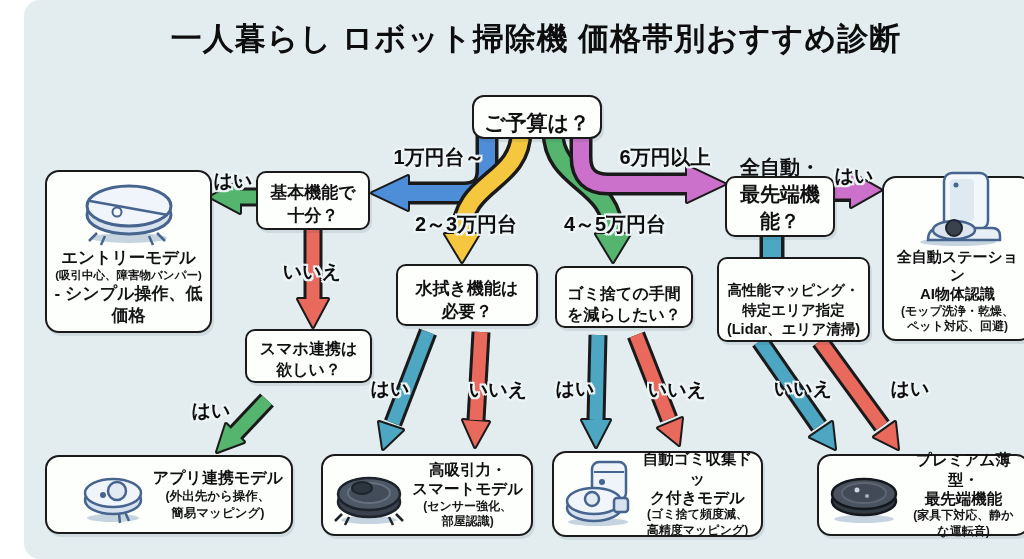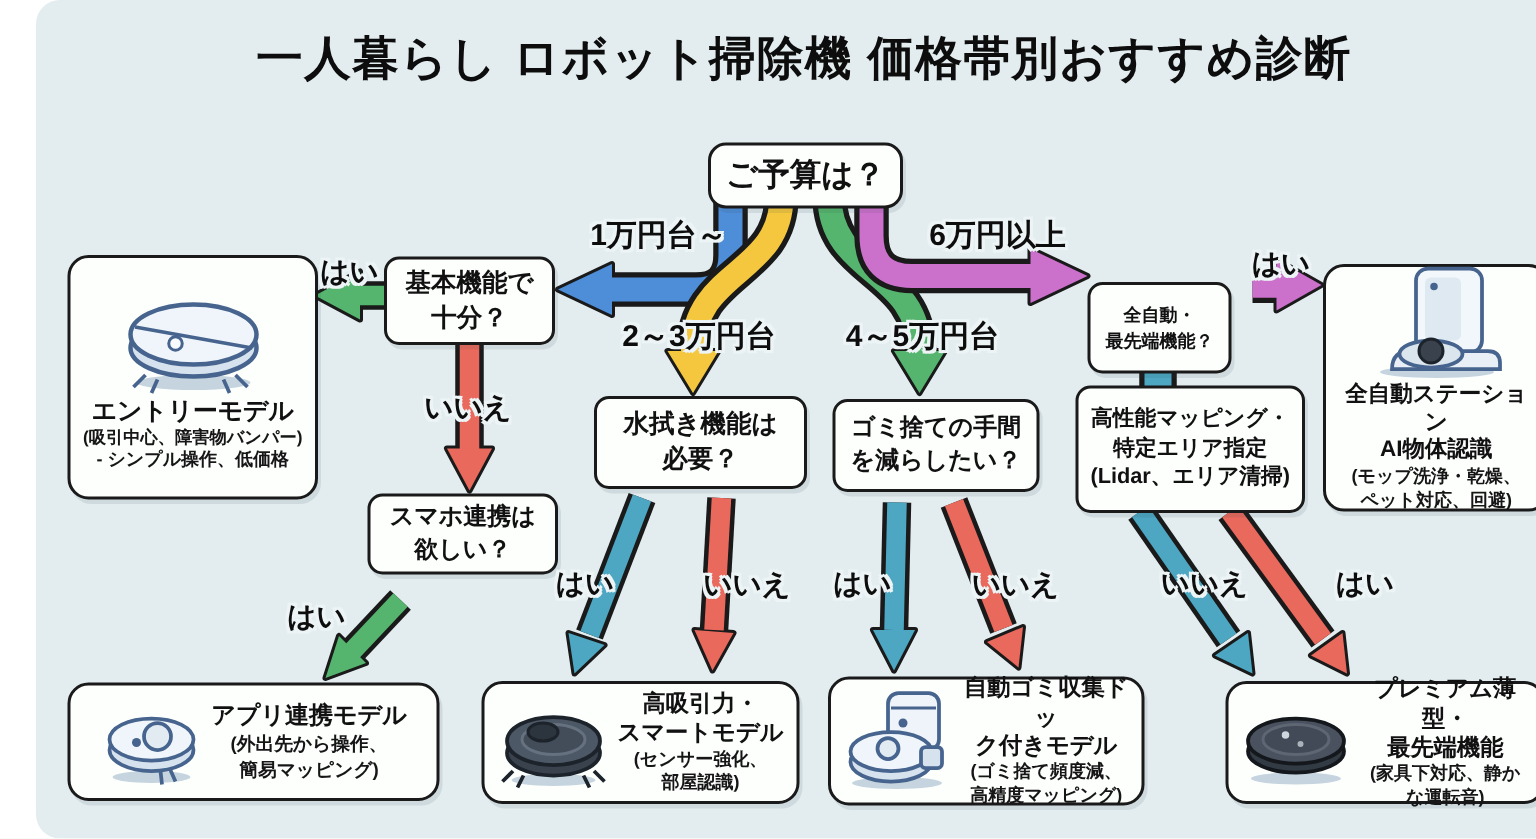--- a/index.html
+++ b/index.html
@@ -28,21 +28,21 @@
   .c-pink .shaft{stroke:var(--arrow-pink,#cc71cb);}
   .c-pink .head,.c-pink .headfill{fill:var(--arrow-pink,#cc71cb);}
   .c-teal .shaft{stroke:var(--arrow-teal,#4da7c2);}
   .c-teal .head,.c-teal .headfill{fill:var(--arrow-teal,#4da7c2);}
   .c-red .shaft{stroke:var(--arrow-red,#e9695d);}
   .c-red .head,.c-red .headfill{fill:var(--arrow-red,#e9695d);}
 
   .box{
     position:absolute;z-index:2;background:var(--box-fill,#fdfffd);
     border:2.5px solid var(--outline,#1a1a1a);border-radius:12px;
-    display:flex;flex-direction:column;align-items:center;justify-content:center;
+    display:flex;flex-direction:column;align-items:center;justify-content:flex-end;
     box-shadow:2px 3px 0 rgba(40,60,70,0.10);box-sizing:border-box;
   }
   .qbox{font-weight:800;text-align:center;line-height:1.35;font-size:17px;}
   .rec-title{font-weight:800;font-size:15.5px;line-height:1.25;text-align:center;}
   .rec-detail{font-weight:700;font-size:12px;line-height:1.3;text-align:center;color:#161616;}
   .rec-row{flex-direction:row;gap:6px;padding:6px 8px;border-radius:14px;}
   .rec-col{border-radius:14px;padding:4px 6px;}
   .rec-text{display:flex;flex-direction:column;align-items:center;justify-content:center;}
   .edge-label{
     position:absolute;z-index:3;transform:translate(-50%,-50%);
@@ -198,21 +198,21 @@
   <div class="box qbox" style="left:372px;top:264px;width:142px;height:62px;border-radius:10px">
     <div>水拭き機能は</div>
     <div>必要？</div>
   </div>
 
   <div class="box qbox" style="left:531px;top:266px;width:138px;height:62px;border-radius:10px;font-size:16px">
     <div>ゴミ捨ての手間</div>
     <div>を減らしたい？</div>
   </div>
 
-  <div class="box qbox" style="left:701px;top:188px;width:96px;height:61px;border-radius:10px;font-size:12px">
+  <div class="box qbox" style="left:701px;top:176px;width:110px;height:61px;border-radius:10px;font-size:20px">
     <div>全自動・</div>
     <div>最先端機能？</div>
   </div>
 
   <div class="box qbox" style="left:693px;top:257px;width:153px;height:85px;border-radius:10px;font-size:14.5px">
     <div>高性能マッピング・</div>
     <div>特定エリア指定</div>
     <div>(Lidar、エリア清掃)</div>
   </div>
 
@@ -220,21 +220,21 @@
     <svg class="icon-svg" width="120" height="76" viewBox="0 0 120 76">
       <ellipse cx="60" cy="67" rx="38" ry="5" fill="#c5d4de"></ellipse>
       <ellipse cx="60" cy="44" rx="42" ry="19" fill="#d6e2ee" stroke="#46648e" stroke-width="3"></ellipse>
       <ellipse cx="60" cy="35" rx="42" ry="20" fill="#eff5fb" stroke="#46648e" stroke-width="3"></ellipse>
       <line x1="21" y1="30" x2="99" y2="44" stroke="#46648e" stroke-width="2.5"></line>
       <circle cx="48" cy="41" r="4.5" fill="#f8fbfd" stroke="#46648e" stroke-width="2"></circle>
       <path d="M 28 62 l -8 8 M 36 65 l -4 9 M 88 62 l 8 8 M 80 65 l 4 9" stroke="#46648e" stroke-width="2.5" fill="none"></path>
     </svg>
     <div class="rec-title" style="font-size:16.5px">エントリーモデル</div>
     <div class="rec-detail" style="font-size:11.5px">(吸引中心、障害物バンパー)</div>
-    <div class="rec-detail" style="font-size:12px">- シンプル操作、低価格</div>
+    <div class="rec-detail" style="font-size:17px">- シンプル操作、低価格</div>
   </div>
 
   <div class="box rec-row" style="left:21px;top:455px;width:248px;height:79px">
     <svg class="icon-svg" width="68" height="62" viewBox="0 0 68 62">
       <ellipse cx="34" cy="54" rx="26" ry="4" fill="#c5d4de"></ellipse>
       <ellipse cx="34" cy="36" rx="28" ry="14" fill="#d6e2ee" stroke="#46648e" stroke-width="2.5"></ellipse>
       <ellipse cx="34" cy="29" rx="28" ry="14" fill="#eff5fb" stroke="#46648e" stroke-width="2.5"></ellipse>
       <circle cx="38" cy="27" r="9" fill="#e2eaf2" stroke="#46648e" stroke-width="2.5"></circle>
       <circle cx="24" cy="31" r="3" fill="#46648e"></circle>
       <path d="M 46 48 l 4 9 M 40 50 l 1 9" stroke="#46648e" stroke-width="2.5" fill="none"></path>

